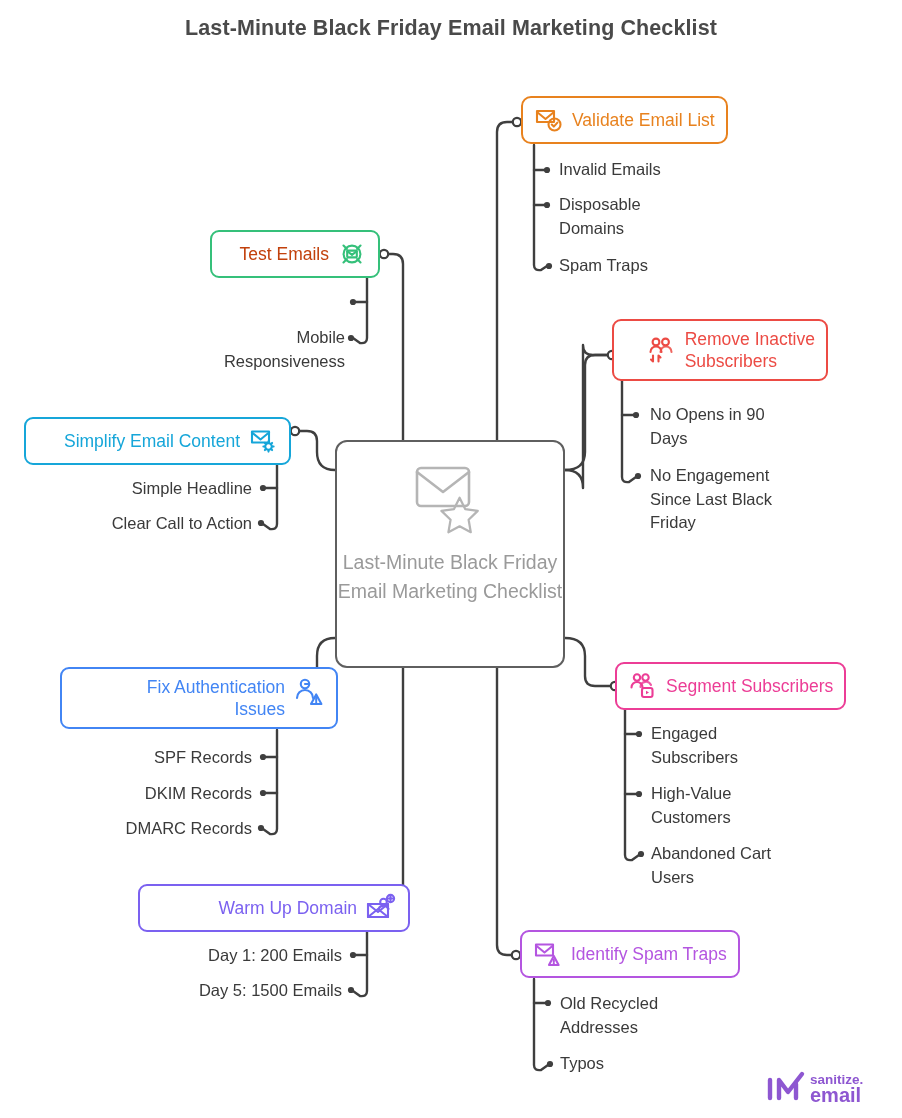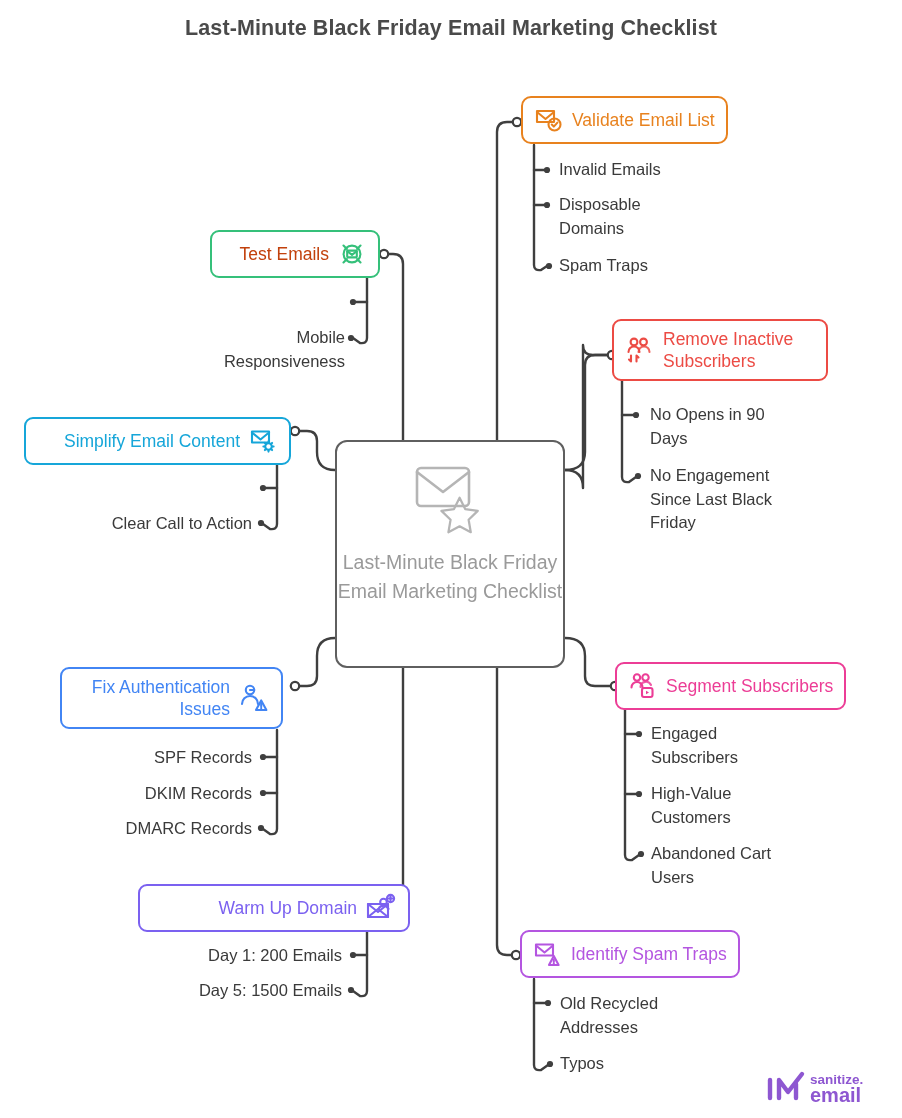--- a/index.html
+++ b/index.html
@@ -27,21 +27,21 @@
   .center-icon{width:86px;height:78px;}
   .center-label{
     margin-top:10px;text-align:center;color:#9a9a9a;font-size:19.5px;line-height:29px;
   }
 
   
   .node{
     position:absolute;box-sizing:border-box;
     border:2.2px solid #888;border-radius:9px;background:#fff;
     display:flex;align-items:center;gap:8px;
-    padding:7px 11px;font-size:17.5px;line-height:22px;
+    padding:7px 11px;font-size:17.5px;line-height:22px;justify-content:flex-end;
   }
   .node .nlabel{white-space:pre-line;}
   .node .nicon{flex:0 0 auto;display:flex;align-items:center;justify-content:center;}
   .node.icon-right{flex-direction:row;}
   .node.icon-right .nlabel{text-align:right;flex:1;}
 
   
   .sub{
     position:absolute;font-size:16.5px;line-height:23.5px;color:#3a3a3a;
     white-space:pre-line;
@@ -243,23 +243,24 @@
     <span class="nlabel" style="color:#16A6D9;text-align:right;">Simplify Email Content</span>
     <span class="nicon">
       <svg width="30" height="30" viewBox="0 0 30 30" fill="none" stroke="#16A6D9" stroke-width="2.1" stroke-linejoin="round" stroke-linecap="round">
         <path d="M4,5.5 h17 v11 h-17 z"></path>
           <path d="M4,6.5 L12.5,13.5 L21,6.5"></path>
         <circle cx="20.5" cy="20.5" r="3.3"></circle>
         <path d="M20.5,15.4 v1.6 M20.5,24 v1.6 M15.4,20.5 h1.6 M24,20.5 h1.6 M16.9,16.9 l1.2,1.2 M22.9,22.9 l1.2,1.2 M24.1,16.9 l-1.2,1.2 M18.1,22.9 l-1.2,1.2"></path>
       </svg>
     </span>
   </div>
+  <div class="sub right" style="left:40px;top:477px;width:212px;">Simple Headline</div>
   <div class="sub right" style="left:20px;top:512px;width:232px;">Clear Call to Action</div>
 
-  <div class="node icon-right" style="left:60px;top:667px;width:223px;border-color:#4285F4;justify-content:flex-end;align-items:center;">
+  <div class="node icon-right" style="left:60px;top:667px;width:278px;border-color:#4285F4;justify-content:flex-end;align-items:flex-start;">
     <span class="nlabel" style="color:#4285F4;text-align:right;">Fix Authentication
 Issues</span>
     <span class="nicon">
       <svg width="32" height="32" viewBox="0 0 32 32" fill="none" stroke="#4285F4" stroke-width="2.1" stroke-linejoin="round" stroke-linecap="round">
         <circle cx="12" cy="8" r="4.2"></circle>
           <path d="M12,8 h4.2"></path>
         <path d="M4,22 a8,8 0 0 1 16,0"></path>
         <path d="M18,28 l5.2,-9.6 5.2,9.6z"></path>
           <path d="M23.2,21.6 v2.8 M23.2,25.9 v.3"></path>
       </svg>

